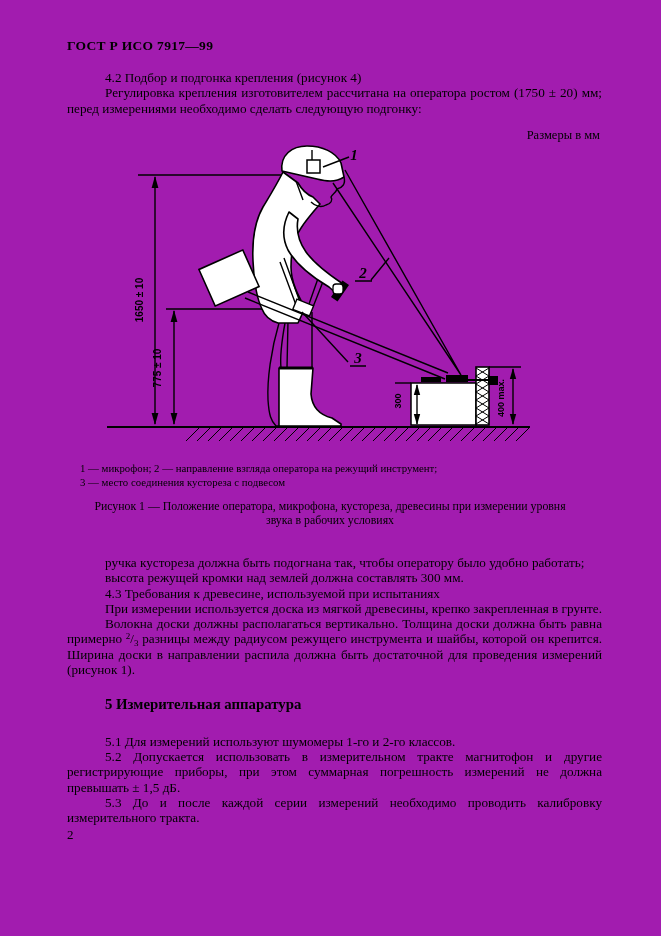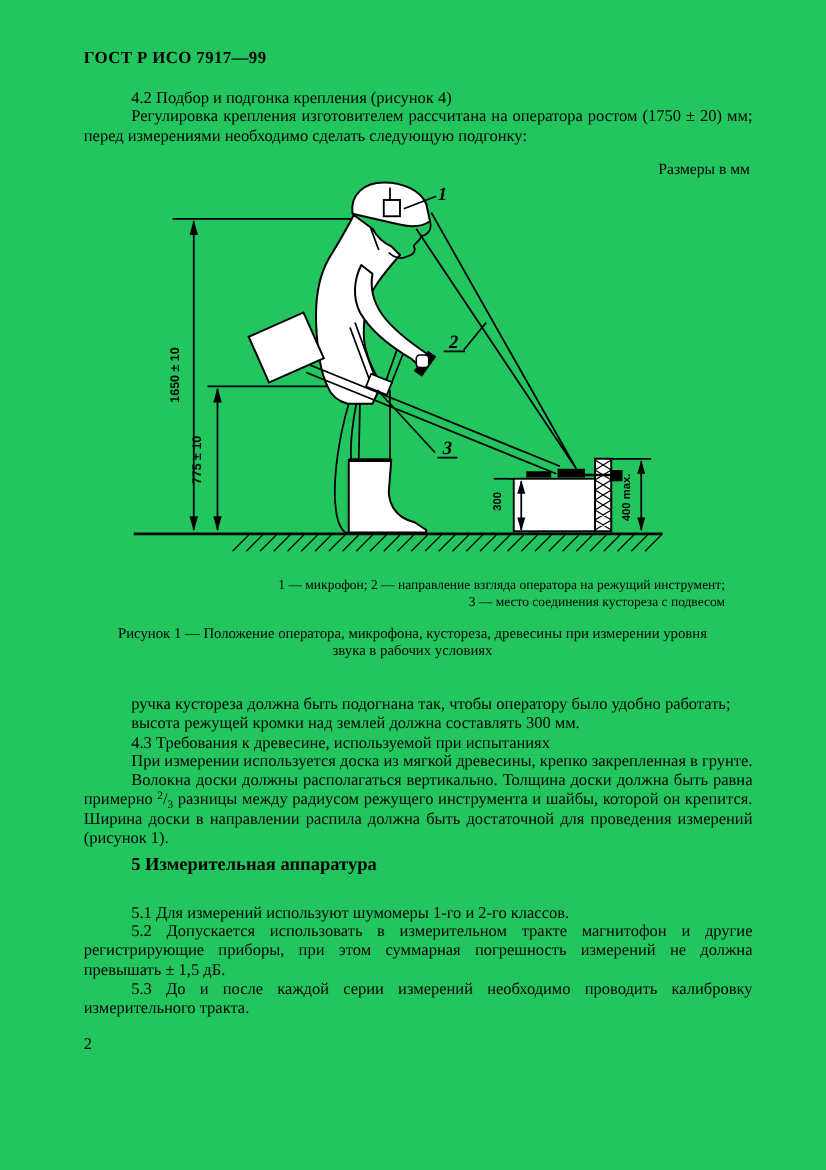--- a/index.html
+++ b/index.html
@@ -1,31 +1,31 @@
 <!DOCTYPE html>
 <html><head>
 <meta charset="utf-8">
 <style>
   html,body{margin:0;padding:0;background:#888;}
-  .page{position:relative;width:661px;height:936px;background:#22c55e;color:#000;
+  .page{position:relative;width:661px;height:936px;background:#a21caf;color:#000;
         font-family:"Liberation Serif",serif;overflow:hidden;}
   .hdr{position:absolute;left:67px;top:38px;font-weight:bold;font-size:13.5px;letter-spacing:.3px;}
   .intro{position:absolute;left:67px;top:70px;width:535px;font-size:13.2px;line-height:15.4px;text-align:justify;}
   .h42{margin:0;text-indent:38px;}
   .h42 .b{font-weight:normal;}
   p.ind{margin:0;text-indent:38px;}
   .units{position:absolute;top:128px;right:61px;font-size:12.5px;}
   .figwrap{position:absolute;left:88px;top:140px;width:470px;height:330px;}
-  .legend{position:absolute;left:80px;top:462px;width:500px;text-align:right;
+  .legend{position:absolute;left:80px;top:462px;width:500px;text-align:left;
           font-size:10.8px;line-height:13.5px;}
   .caption{position:absolute;left:80px;top:499px;width:500px;text-align:center;
            font-size:11.8px;line-height:14px;}
   .main{position:absolute;left:67px;top:555px;width:535px;font-size:13.2px;line-height:15.3px;text-align:justify;}
   .h43{font-weight:normal;}
-  .h5{font-size:14.8px;font-weight:bold;margin:8px 0 21px 0;text-indent:38px;}
+  .h5{font-size:14.8px;font-weight:bold;margin:20px 0 21px 0;text-indent:38px;}
   .main sup{font-size:9px;vertical-align:4px;line-height:0;}
   .main sub{font-size:9px;vertical-align:-3px;line-height:0;}
   .pageno{position:absolute;left:67px;top:827px;font-size:13px;}
   
   svg .ln{stroke:#000;stroke-width:1.4;fill:none;}
   svg .thin{stroke:#000;stroke-width:1;fill:none;}
   svg .thick{stroke:#000;stroke-width:2.2;fill:none;}
   svg .body{stroke:#000;stroke-width:1.6;fill:#fff;stroke-linejoin:round;}
   svg .dark{fill:#000;stroke:none;}
   svg .dim{font-family:"Liberation Sans",sans-serif;font-weight:bold;font-size:10px;fill:#000;}

